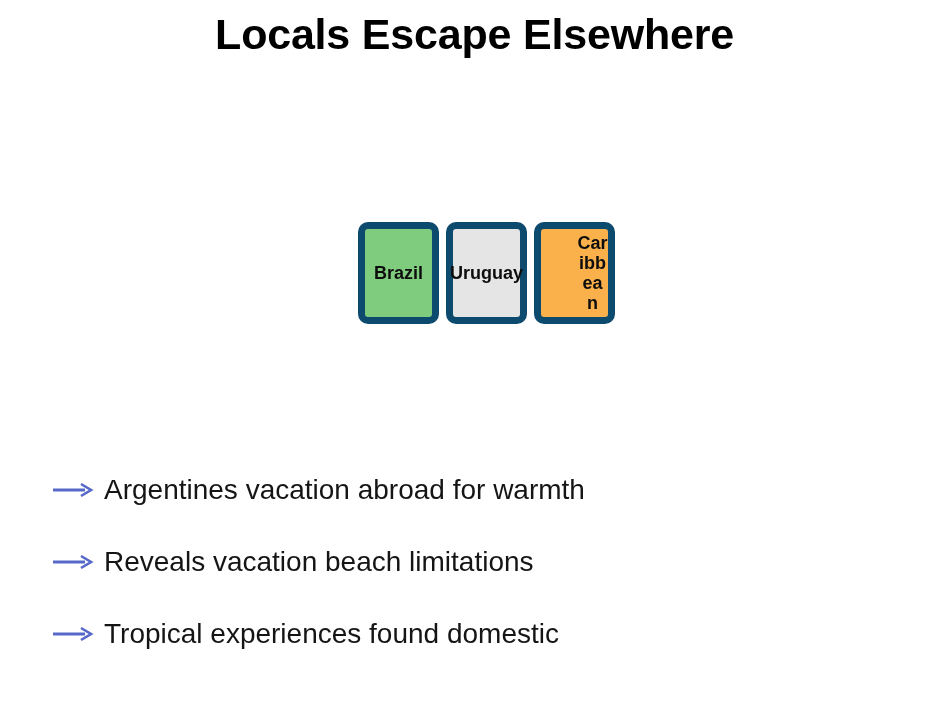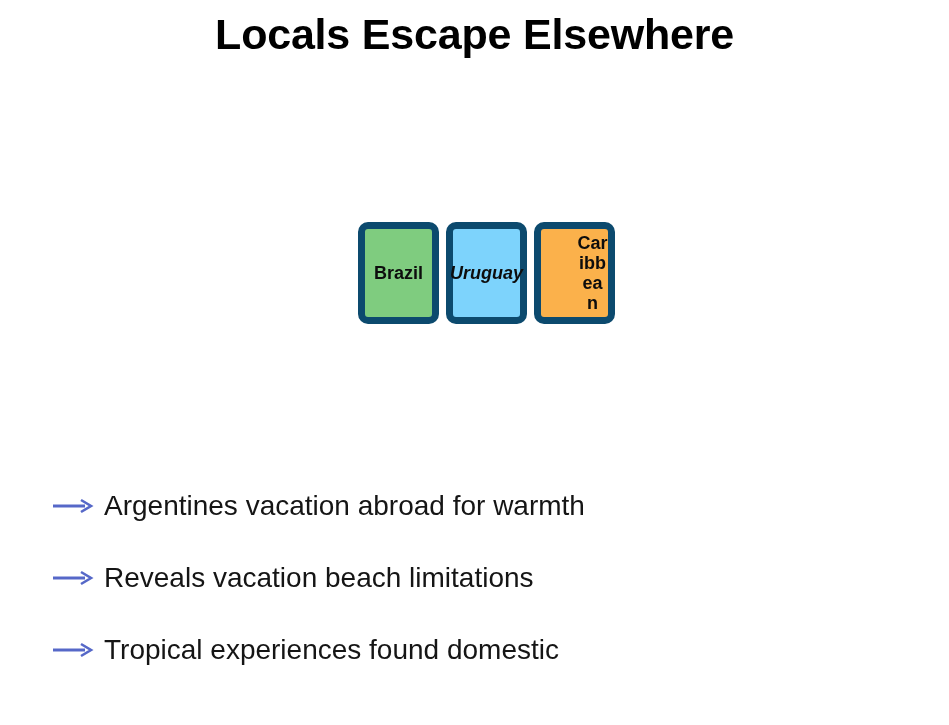--- a/index.html
+++ b/index.html
@@ -64,30 +64,29 @@
     color: #0d0d0d;
     line-height: 20px;
     white-space: nowrap;
   }
   .dest-label.wrap {
     white-space: normal;
     word-break: break-all;
     padding-left: 36px;
   }
   .box-green  { background: #7FCC7F; }
-  .box-blue   { background: #7dd3fc; font-style: italic; }
+  .box-blue   { background: #e5e5e5; }
   .box-orange { background: #FBB14B; }
 
   
   .bullets {
     position: absolute;
     left: 48px;
     top: 466px;
     width: 860px;
-    margin-top: 16px;
   }
   .bullet-item {
     display: flex;
     flex-direction: row;
     align-items: center;
     height: 48px;
     margin-bottom: 24px;
   }
   .bullet-arrow {
     width: 56px;

